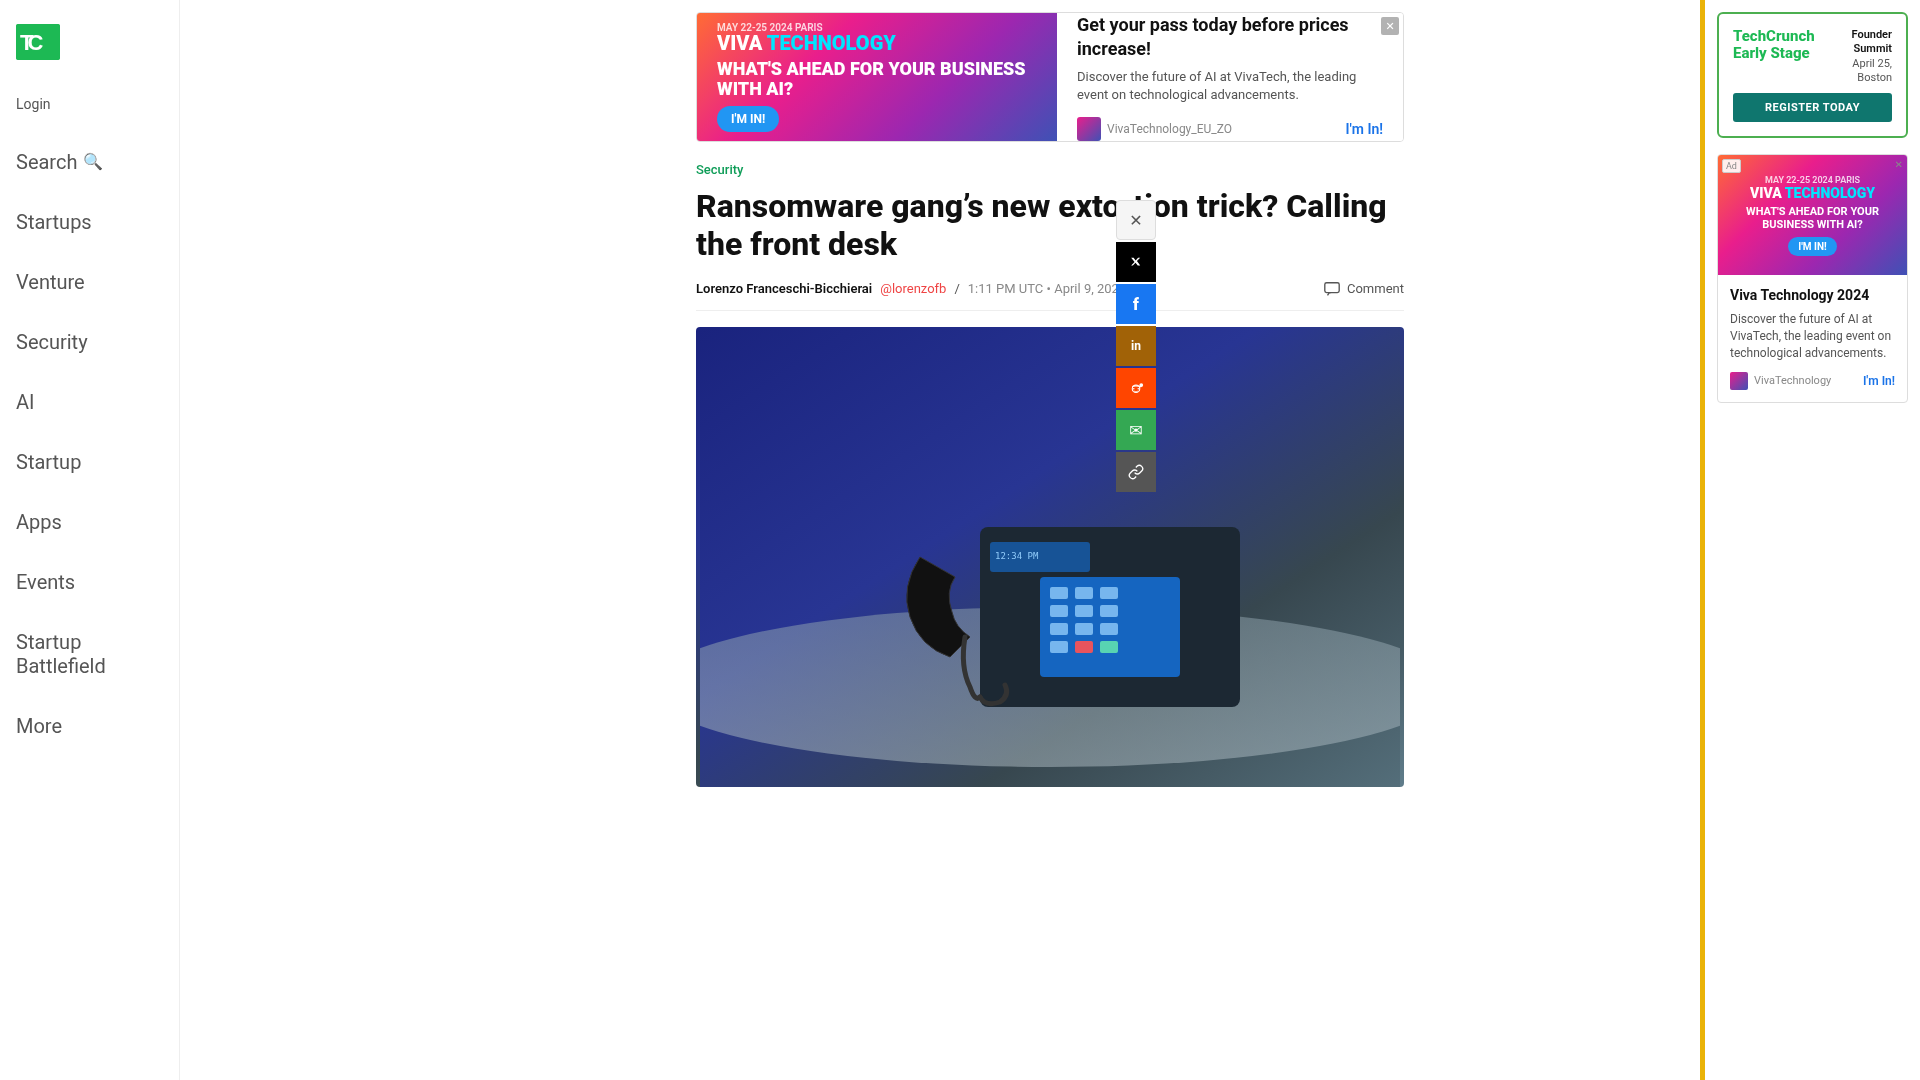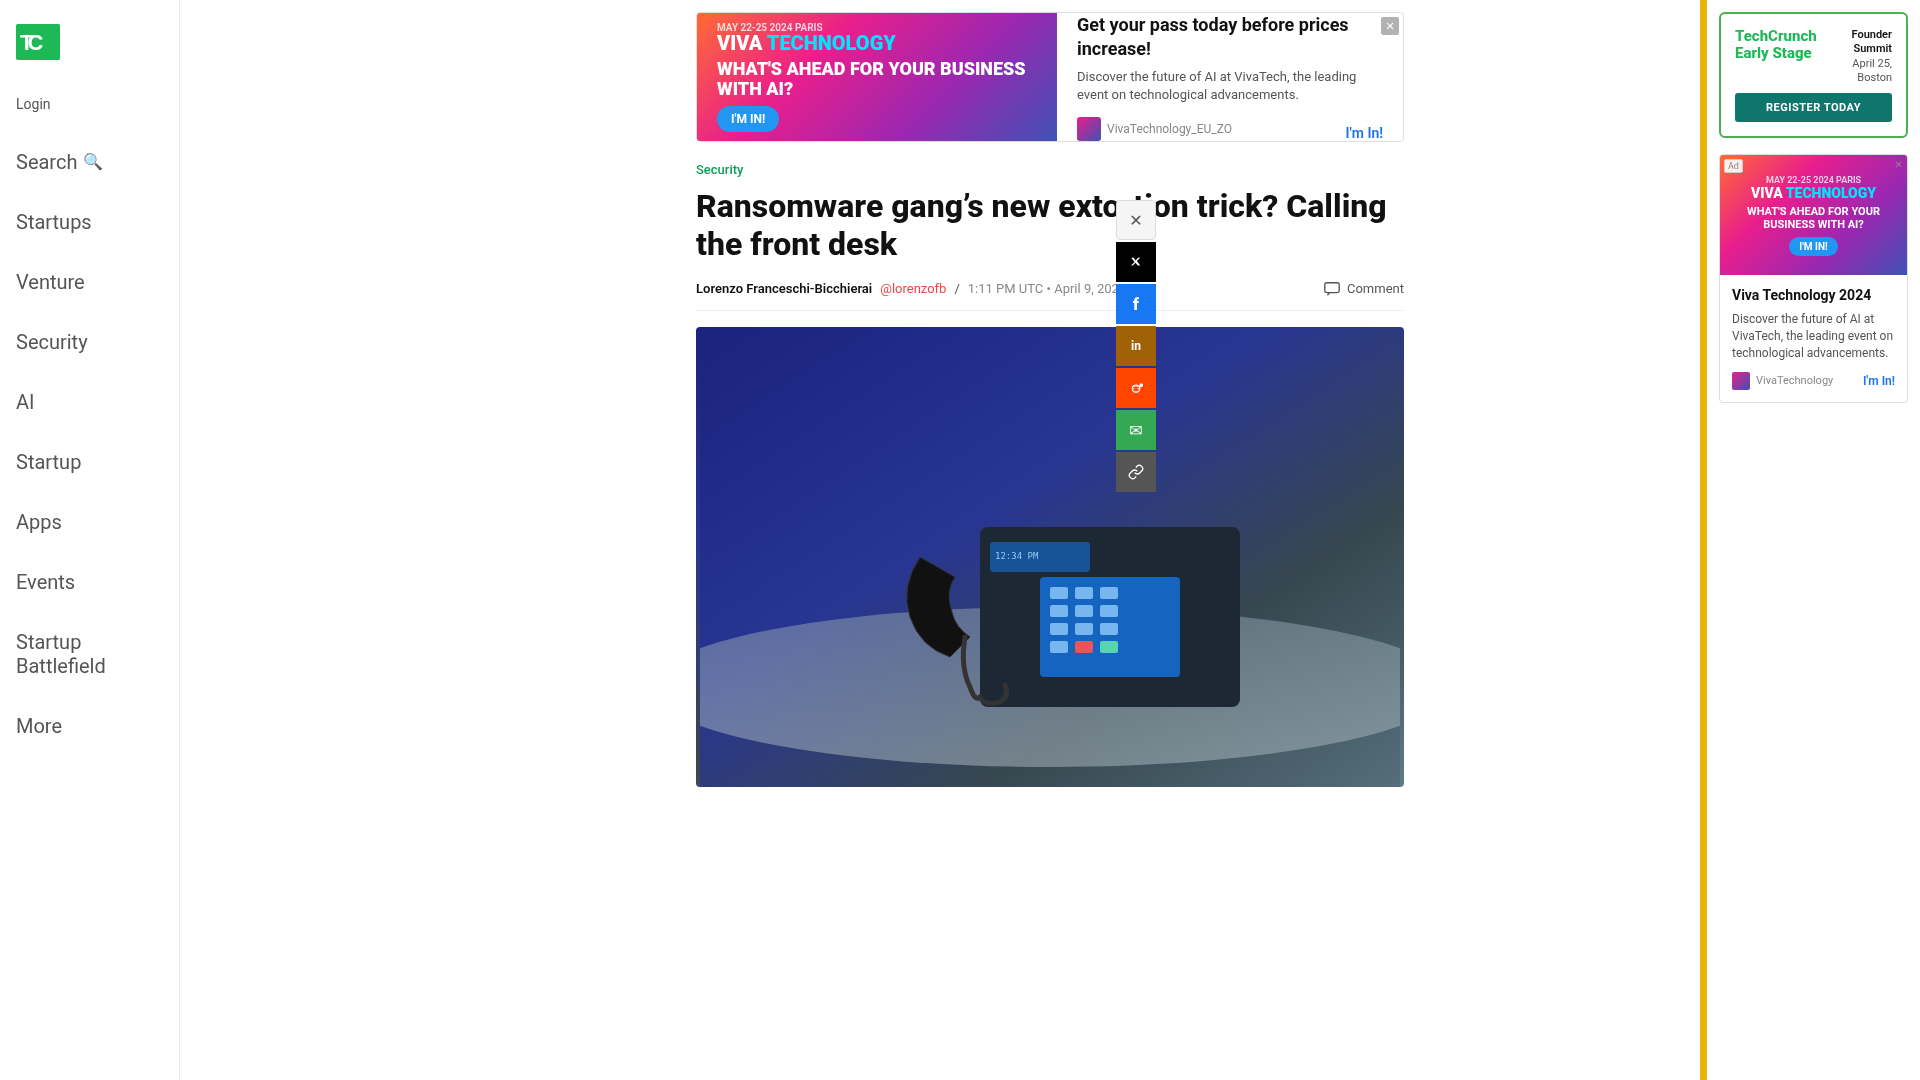--- a/index.html
+++ b/index.html
@@ -164,21 +164,21 @@
       line-height: 1.3;
     }
     .ad-right .ad-sub {
       font-size: 13px;
       color: #555;
       margin-top: 8px;
       line-height: 1.4;
     }
     .ad-right .ad-footer {
       display: flex;
-      align-items: flex-end;
+      align-items: center;
       justify-content: space-between;
       margin-top: 12px;
     }
     .ad-right .ad-source {
       display: flex;
       align-items: center;
       gap: 6px;
       font-size: 12px;
       color: #888;
     }
@@ -312,21 +312,21 @@
     .share-li { background: #a16207; }
     .share-rd { background: #ff4500; }
     .share-em { background: #34a853; }
     .share-lk { background: #555; }
 
     
     #right-sidebar {
       width: 220px;
       min-width: 220px;
       padding: 12px;
-      border-left: 7px solid #eab308;
+      border-left: 5px solid #eab308;
       position: fixed;
       right: 0;
       top: 0;
       height: 100vh;
       overflow-y: auto;
       background: #fff;
     }
     .promo-card {
       border: 2px solid #4caf50;
       border-radius: 6px;

